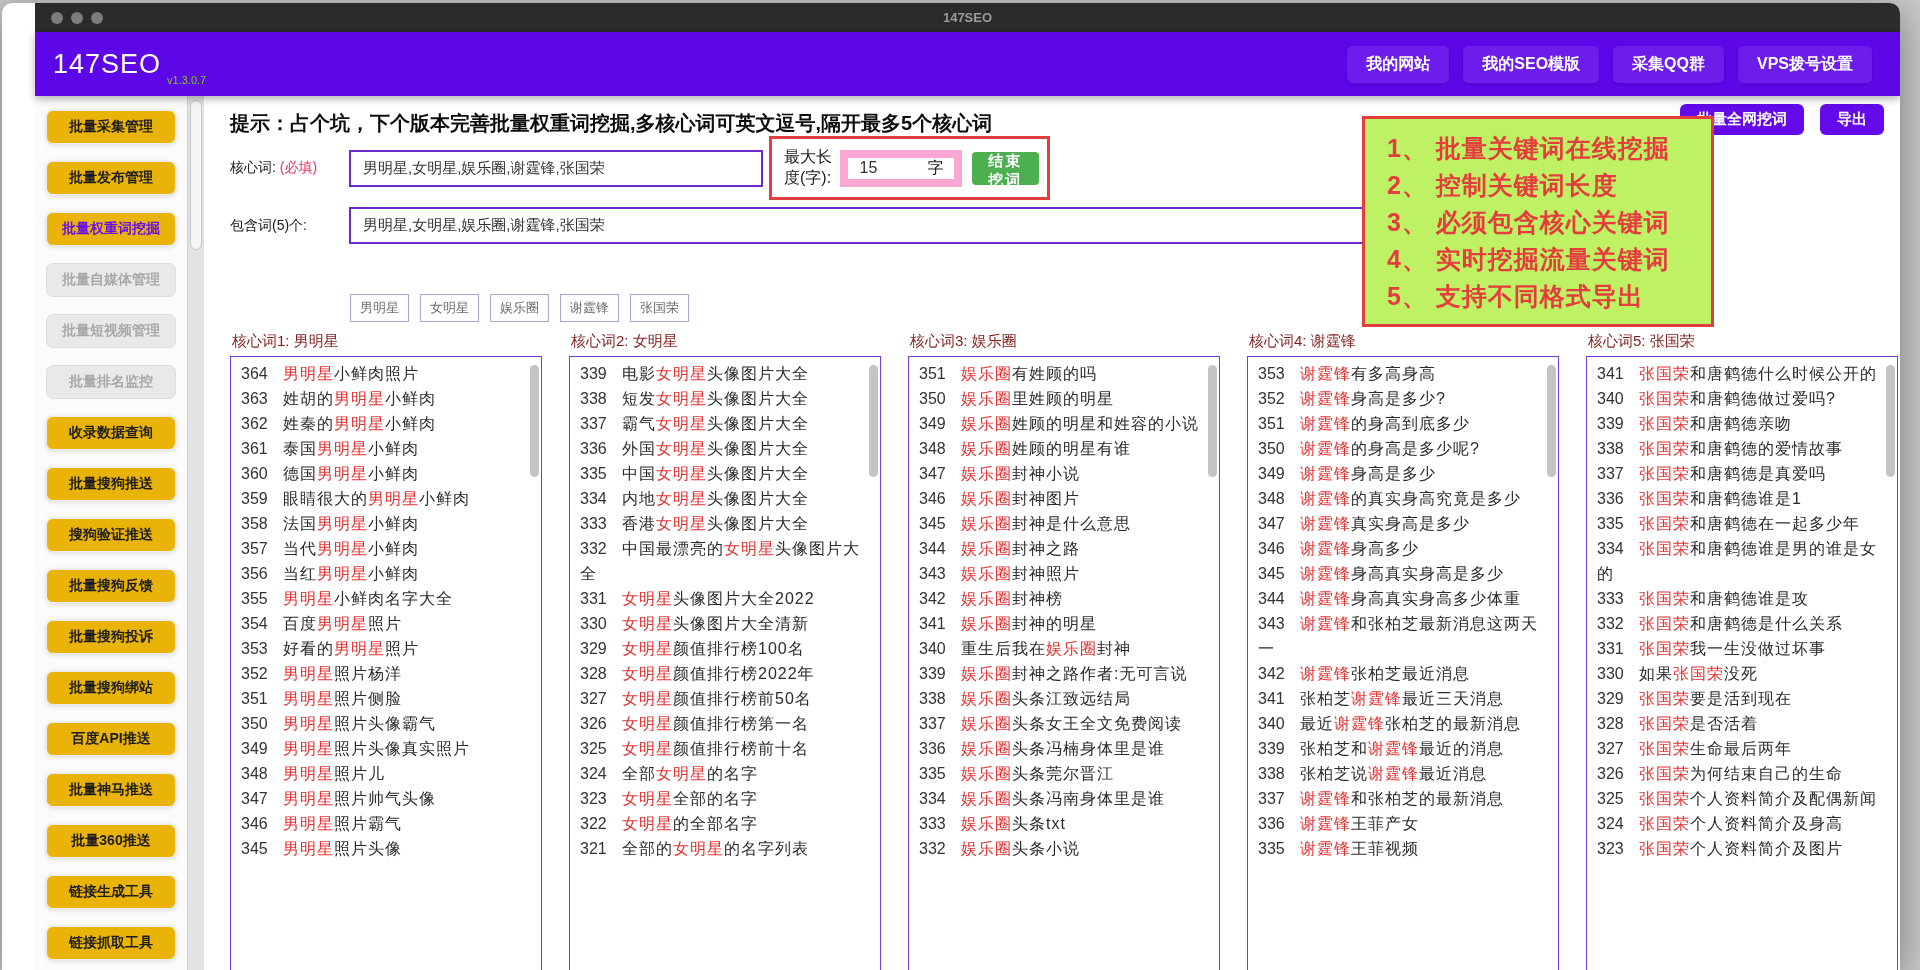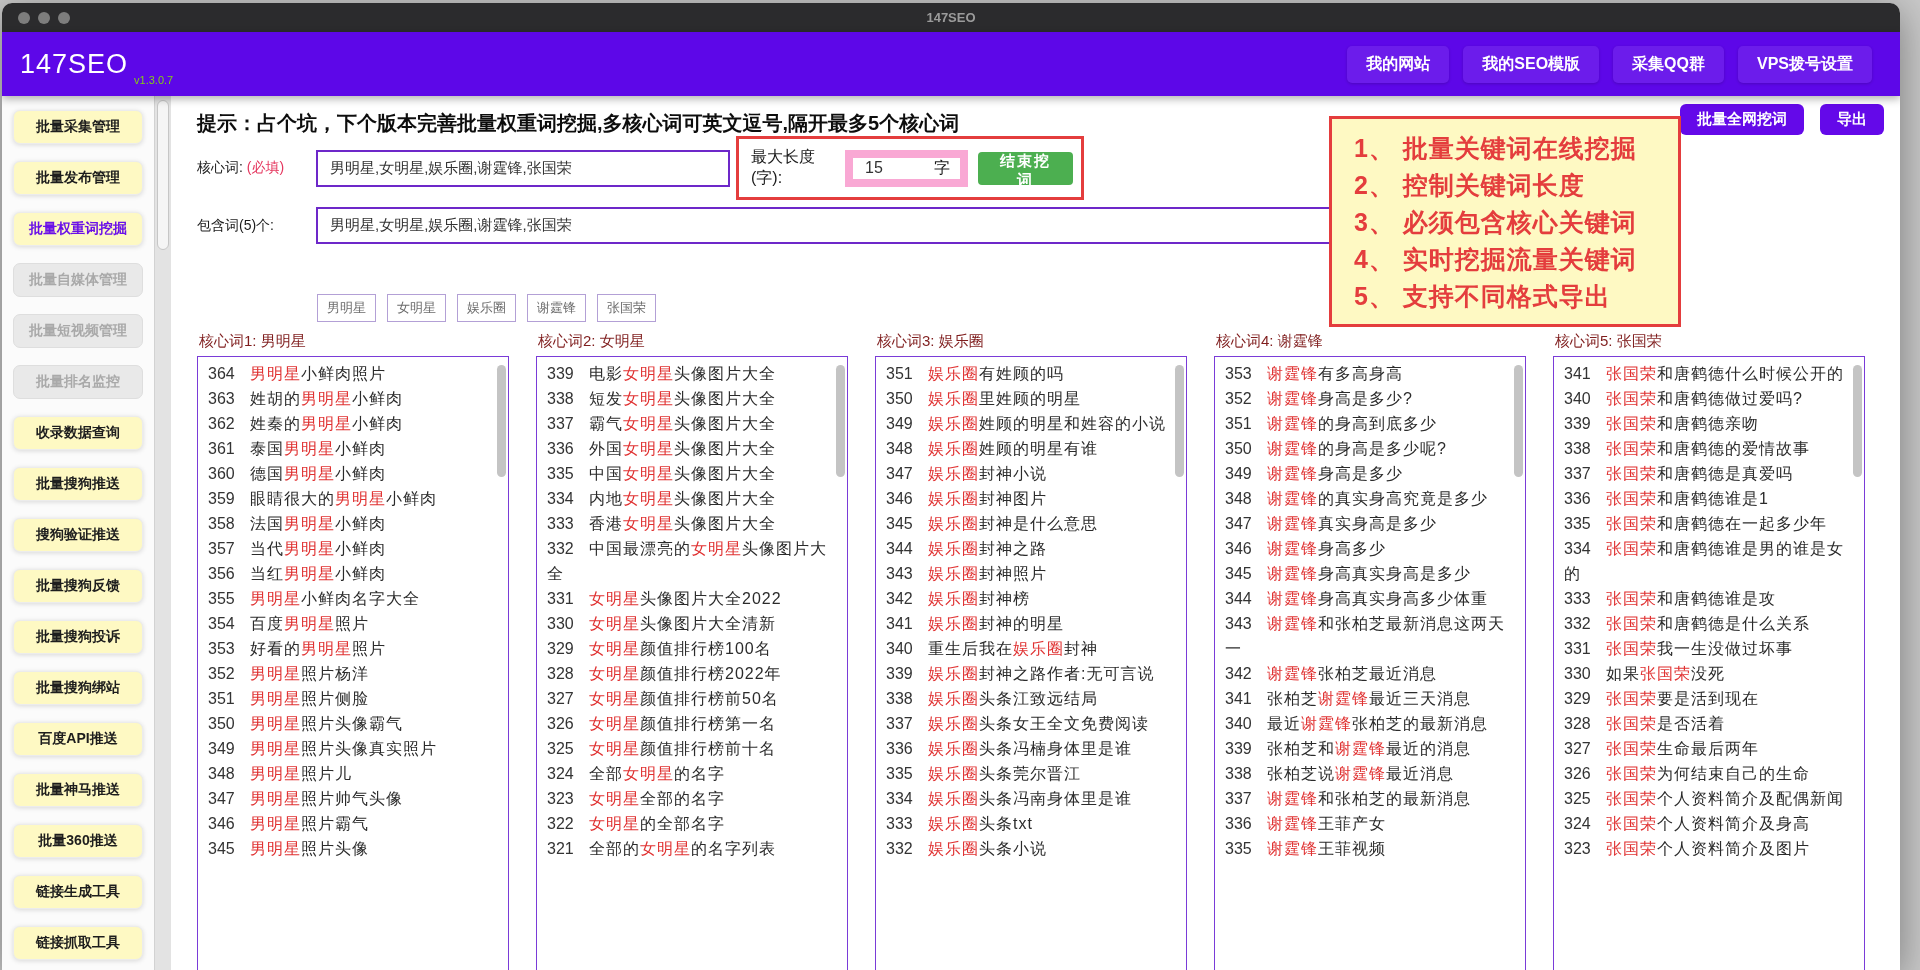--- a/index.html
+++ b/index.html
@@ -1,40 +1,40 @@
 <!DOCTYPE html>
 <html><head>
 <meta charset="utf-8">
 <style>
   * { box-sizing: border-box; }
   html,body { margin:0; padding:0; width:1920px; height:970px; overflow:hidden;
     background:#c9c9c9; font-family:"Liberation Sans","DejaVu Sans",sans-serif; }
   .window { position:absolute; left:2px; top:3px; width:1898px; height:967px;
     border-radius:10px 10px 0 0; overflow:hidden; background:#fff;
-    box-shadow:0 8px 40px rgba(0,0,0,.4); }
+    box-shadow:0 8px 40px rgba(0,0,0,.4);padding-left:33px; }
   
   .titlebar { height:29px; background:#2b2b2d; position:relative;
     display:flex; align-items:center; justify-content:center; }
   .traffic { position:absolute; left:16px; top:9px; display:flex; gap:8px; }
   .traffic i { width:12px; height:12px; border-radius:50%; background:#7d7d7d; display:block; }
   .win-title { color:#9b9b9b; font-size:13px; font-weight:700; }
   
   .appheader { height:64px; background:#5d07e8; display:flex; align-items:center;
     padding:0 18px; box-shadow:0 3px 8px rgba(0,0,0,.3); position:relative; z-index:9; }
   .logo { color:#fff; font-size:27px; font-weight:400; letter-spacing:1px; }
   .version { color:#84cc16; font-size:11px; margin-left:6px; align-self:flex-end; padding-bottom:10px; }
   .nav { margin-left:auto; display:flex; gap:14px; margin-right:10px; }
   .nav button { background:#6c1ceb; color:#fff; border:none; border-radius:5px;
     height:37px; padding:0 19px; font-size:16px; font-weight:700; cursor:pointer;
     font-family:inherit; box-shadow:0 1px 3px rgba(0,0,0,.18); }
   
   .app { display:flex; height:874px; }
   .sidebar { width:152px; background:#fbfbfb; padding-top:14px;
     display:flex; flex-direction:column; align-items:center; gap:17px; overflow:hidden; }
-  .sidebar button { width:130px; min-height:34px; border-radius:7px; background:#fef9c3;
+  .sidebar button { width:130px; min-height:34px; border-radius:7px; background:#eab308;
     border:1px solid #ececec; box-shadow:0 1px 5px rgba(0,0,0,.14); font-size:14px;
     font-weight:700; color:#1d1d1d; cursor:pointer; font-family:inherit; flex:0 0 34px; }
   .sidebar button.active { color:#6a10e8; }
   .sidebar button.disabled { background:#e9e9e9; color:#a9a9a9;
     box-shadow:none; border-color:#dedede; cursor:default; }
   .vscroll { width:17px; background:#e3e3e3; position:relative; border-left:1px solid #d2d2d2; }
   .vscroll .thumb { position:absolute; left:2px; top:4px; width:12px; height:150px;
     background:#f5f5f5; border:1px solid #c6c6c6; border-radius:7px; }
   .content { position:relative; flex:1; background:#fff; }
   
@@ -44,37 +44,37 @@
     color:#fff; border:none; border-radius:6px; font-size:15px; font-weight:700;
     cursor:pointer; font-family:inherit; }
   .act-batch { right:96px; padding:0 17px; }
   .act-export { right:16px; padding:0 17px; }
   
   .lbl { position:absolute; font-size:14px; color:#1a1a1a; }
   .req { color:#e5365e; }
   .pinput { border:2px solid #6d28c9; background:#fff; font-size:15px; color:#333;
     padding:0 12px; font-family:inherit; outline:none; }
   .core-input { position:absolute; left:145px; top:54px; width:414px; height:37px; }
-  .redbox { position:absolute; left:565px; top:40px; width:348px; height:64px;
+  .redbox { position:absolute; left:565px; top:40px; width:281px; height:64px;
     border:3px solid #e43d3d; display:flex; align-items:center; padding:0 8px; background:#fff; }
   .redbox .mlabel { font-size:16px; color:#1a1a1a; margin-left:4px; }
   .mwrap { border:8px solid #f9a8d4; height:37px; width:130px; margin-left:6px;
     display:flex; align-items:center; padding:0 10px; }
   .mwrap input { border:none; outline:none; width:70px; font-size:16px; color:#333; font-family:inherit; }
   .mwrap .unit { margin-left:auto; font-size:16px; color:#1a1a1a; }
   .endbtn { margin-left:10px; height:33px; padding:0 16px; background:#4caf50; color:#fff;
     border:none; border-radius:4px; font-size:15px; font-weight:700; letter-spacing:2px;
     cursor:pointer; font-family:inherit; }
   .include-input { position:absolute; left:145px; top:111px; width:1015px; height:37px; }
   .tags { position:absolute; left:146px; top:198px; display:flex; gap:11px; }
   .tags button { border:1px solid #b3a0d6; background:#fff; color:#6b6b6b; font-size:13px;
     padding:4px 9px; cursor:pointer; font-family:inherit; }
   
   .annotation { position:absolute; left:1158px; top:20px; width:352px; height:211px;
-    border:3px solid #e43d3d; background:#fef9c3; z-index:8; padding:11px 0 0 22px; }
+    border:3px solid #e43d3d; background:#bef264; z-index:8; padding:11px 0 0 22px; }
   .annotation div { color:#e43d3d; font-size:25px; font-weight:700; line-height:37px;
     letter-spacing:1px; white-space:nowrap; }
   
   .col { position:absolute; top:236px; width:312px; }
   .col h4 { margin:0 0 5px 2px; font-size:15px; font-weight:400; color:#7f1d1d; }
   .panel { position:relative; width:312px; height:638px; border:1px solid #7a3bd8;
     background:#fff; overflow:hidden; padding:4px 16px 0 10px; }
   .panel .sb { position:absolute; right:2px; top:8px; width:9px; height:112px;
     background:#c4c4c4; border-radius:5px; }
   .item { font-size:16px; line-height:25px; color:#2b2b2b; letter-spacing:1px; }

